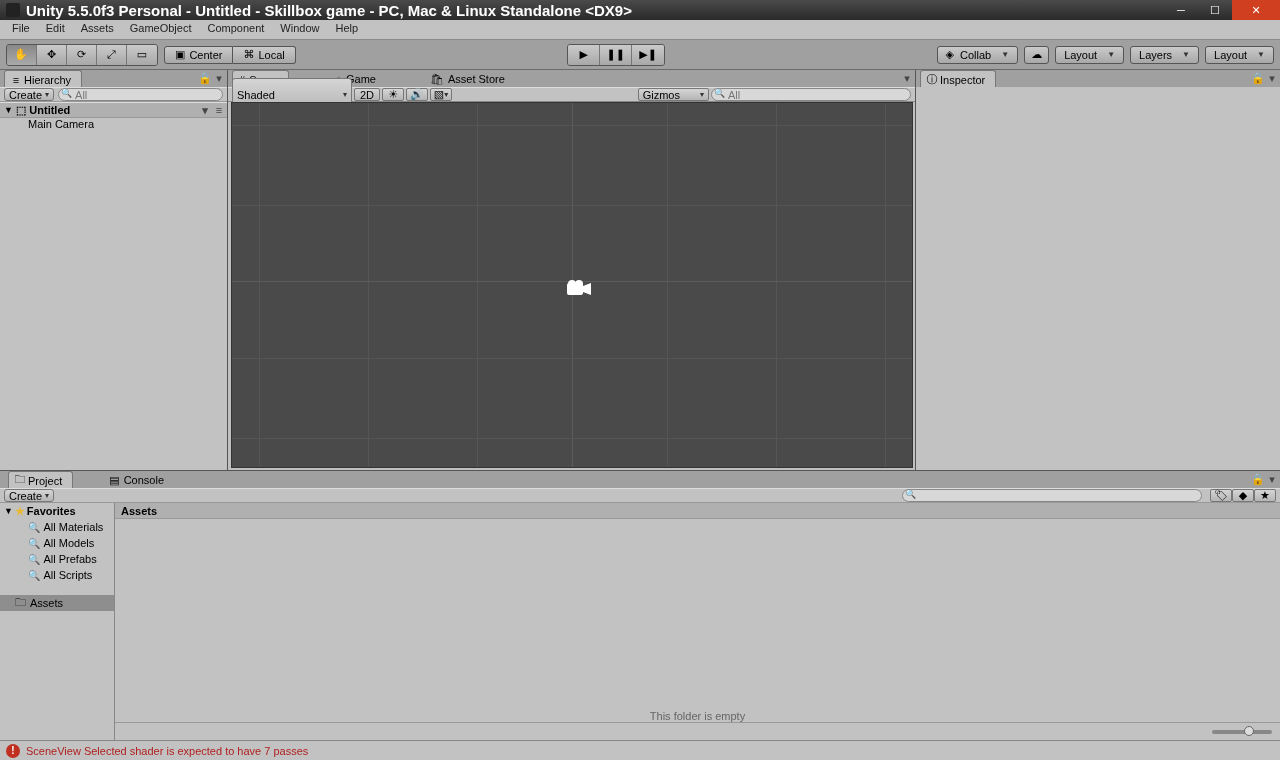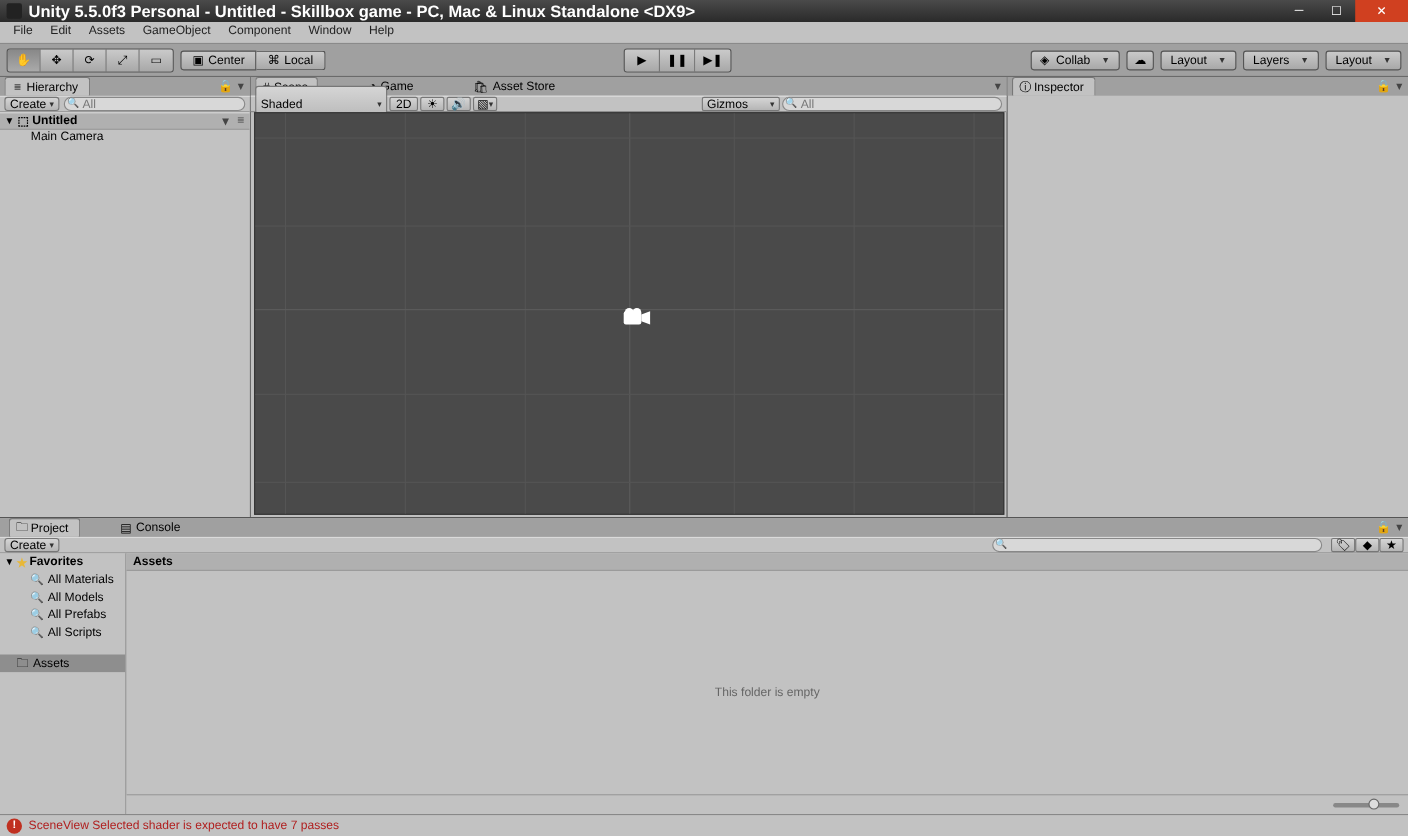--- a/index.html
+++ b/index.html
@@ -80,21 +80,21 @@
 .proj-search { width: 300px; height: 13px; border: 1px solid #888; border-radius: 7px; background: #d8d8d8; margin-left: auto; padding: 0 5px 0 16px; font-size: 10px; position: relative; }
 .proj-search::before { content: "🔍"; position: absolute; left: 2px; top: -1px; font-size: 9px; color: #666; }
 .proj-body { flex: 1; display: flex; min-height: 0; }
 .proj-sidebar { width: 115px; background: #c2c2c2; border-right: 1px solid #888; overflow: auto; }
 .fav-row { height: 16px; display: flex; align-items: center; padding-left: 4px; gap: 2px; font-weight: bold; }
 .fav-item { height: 16px; display: flex; align-items: center; padding-left: 28px; gap: 3px; }
 .fav-item .mag-icon { color: #d8a838; font-size: 10px; }
 .assets-root { height: 16px; background: #8e8e8e; display: flex; align-items: center; padding-left: 15px; gap: 4px; margin-top: 12px; }
 .proj-content { flex: 1; display: flex; flex-direction: column; background: #c2c2c2; }
 .breadcrumb { height: 16px; background: #b0b0b0; border-bottom: 1px solid #999; display: flex; align-items: center; padding-left: 6px; font-weight: bold; }
-.folder-empty { flex: 1; display: flex; align-items: center; justify-content: center; padding-top: 18px; color: #666; }
+.folder-empty { flex: 1; display: flex; align-items: flex-end; justify-content: center; padding-top: 18px; color: #666; }
 .proj-footer { height: 18px; background: #c2c2c2; border-top: 1px solid #999; display: flex; align-items: center; justify-content: flex-end; padding: 0 8px; }
 .slider { width: 60px; height: 4px; background: #888; border-radius: 2px; position: relative; }
 .slider-thumb { position: absolute; width: 10px; height: 10px; background: #ddd; border: 1px solid #666; border-radius: 50%; top: -4px; left: 32px; }
 
 
 .statusbar { height: 20px; background: #c2c2c2; border-top: 1px solid #888; display: flex; align-items: center; padding: 0 6px; gap: 6px; color: #b02020; }
 .err-icon { width: 14px; height: 14px; background: #c03020; border-radius: 50%; color: #fff; display: flex; align-items: center; justify-content: center; font-weight: bold; font-size: 10px; }
 
 .caret { font-size: 8px; color: #333; }
 </style>

